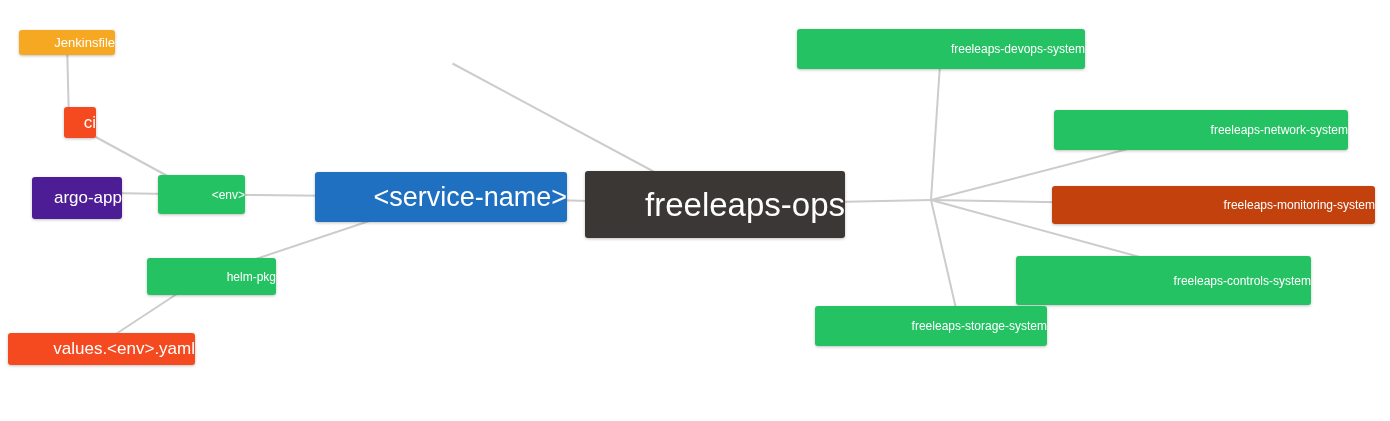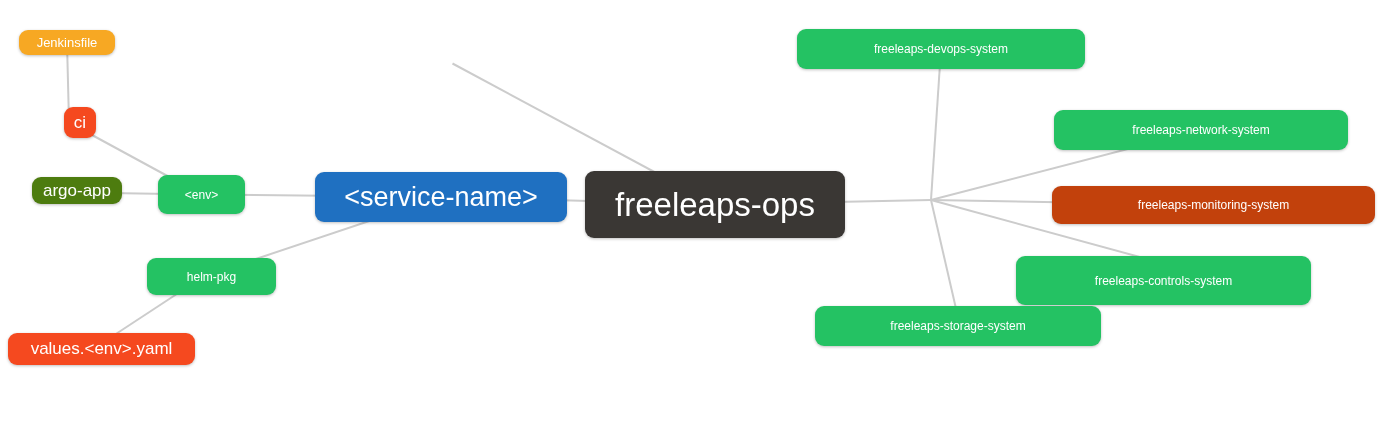--- a/index.html
+++ b/index.html
@@ -6,23 +6,23 @@
   #canvas{
     position:relative;
     width:1390px;height:421px;
     background:#ffffff;
     overflow:hidden;
     font-family:"Liberation Sans", sans-serif;
   }
   #edge-layer{position:absolute;left:0;top:0;width:1390px;height:421px;}
   .node{
     position:absolute;
-    display:flex;align-items:center;justify-content:center;
+    display:flex;align-items:center;justify-content:flex-end;
     color:#ffffff;
-    border-radius:9px;
+    border-radius:3px;
     box-shadow:0 1px 3px rgba(0,0,0,.25);
     white-space:nowrap;
     box-sizing:border-box;
     cursor:default;
   }
   .lvl0{font-size:33px;}
   .lvl1{font-size:27px;}
   .lvl2{font-size:12px;}
   .lvl3{font-size:17px;}
   .lvl4{font-size:13px;}
@@ -47,21 +47,21 @@
       <line x1="931" y1="200" x2="1207.5" y2="275.5" stroke="#cccccc" stroke-width="2"></line>
       <line x1="931" y1="200" x2="960" y2="326" stroke="#cccccc" stroke-width="2"></line>
     </svg>
 
   <div class="node lvl4" style="left: 19px; top: 30px; width: 96px; height: 25px; background: rgb(247, 168, 35); color: rgb(255, 255, 255);">
     <span>Jenkinsfile</span>
   </div>
   <div class="node lvl3" style="left: 64px; top: 107px; width: 32px; height: 31px; background: rgb(245, 73, 31); color: rgb(255, 255, 255);">
     <span>ci</span>
   </div>
-  <div class="node lvl3" style="left: 32px; top: 177px; width: 90px; height: 27px; background: #4d7c0f; color: rgb(255, 255, 255);">
+  <div class="node lvl3" style="left: 32px; top: 177px; width: 90px; height: 42px; background: #4c1d95; color: rgb(255, 255, 255);">
     <span>argo-app</span>
   </div>
   <div class="node lvl2" style="left: 158px; top: 175px; width: 87px; height: 39px; background: rgb(36, 194, 99); color: rgb(255, 255, 255);">
     <span>&lt;env&gt;</span>
   </div>
   <div class="node lvl2" style="left: 147px; top: 258px; width: 129px; height: 37px; background: rgb(36, 194, 99); color: rgb(255, 255, 255);">
     <span>helm-pkg</span>
   </div>
   <div class="node lvl3" style="left: 8px; top: 333px; width: 187px; height: 32px; background: rgb(245, 73, 31); color: rgb(255, 255, 255);">
     <span>values.&lt;env&gt;.yaml</span>
@@ -77,16 +77,16 @@
   </div>
   <div class="node lvl2" style="left: 1054px; top: 110px; width: 294px; height: 40px; background: rgb(36, 194, 99); color: rgb(255, 255, 255);">
     <span>freeleaps-network-system</span>
   </div>
   <div class="node lvl2" style="left: 1052px; top: 186px; width: 323px; height: 38px; background: #c2410c; color: rgb(255, 255, 255);">
     <span>freeleaps-monitoring-system</span>
   </div>
   <div class="node lvl2" style="left: 1016px; top: 256px; width: 295px; height: 49px; background: rgb(36, 194, 99); color: rgb(255, 255, 255);">
     <span>freeleaps-controls-system</span>
   </div>
-  <div class="node lvl2" style="left: 815px; top: 306px; width: 286px; height: 40px; background: rgb(36, 194, 99); color: rgb(255, 255, 255);">
+  <div class="node lvl2" style="left: 815px; top: 306px; width: 232px; height: 40px; background: rgb(36, 194, 99); color: rgb(255, 255, 255);">
     <span>freeleaps-storage-system</span>
   </div>
 </div>
 
 </body></html>

